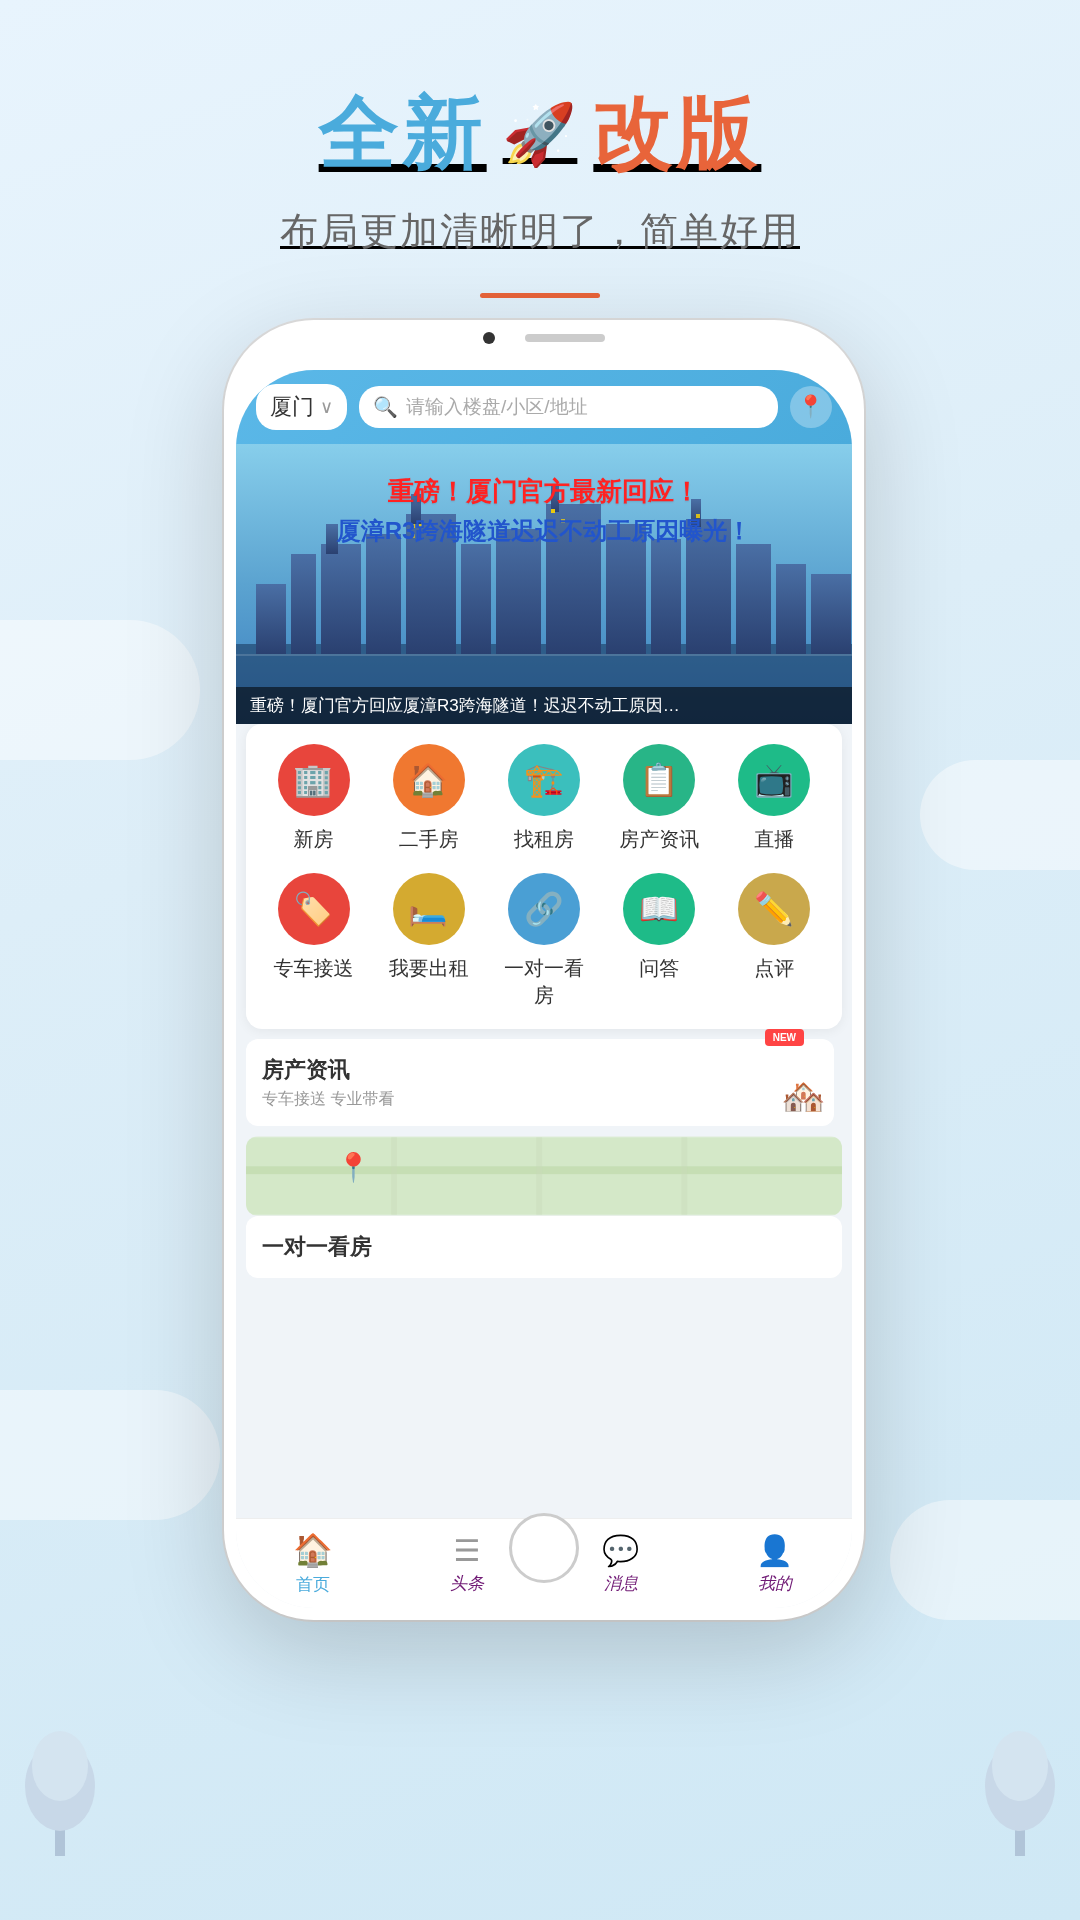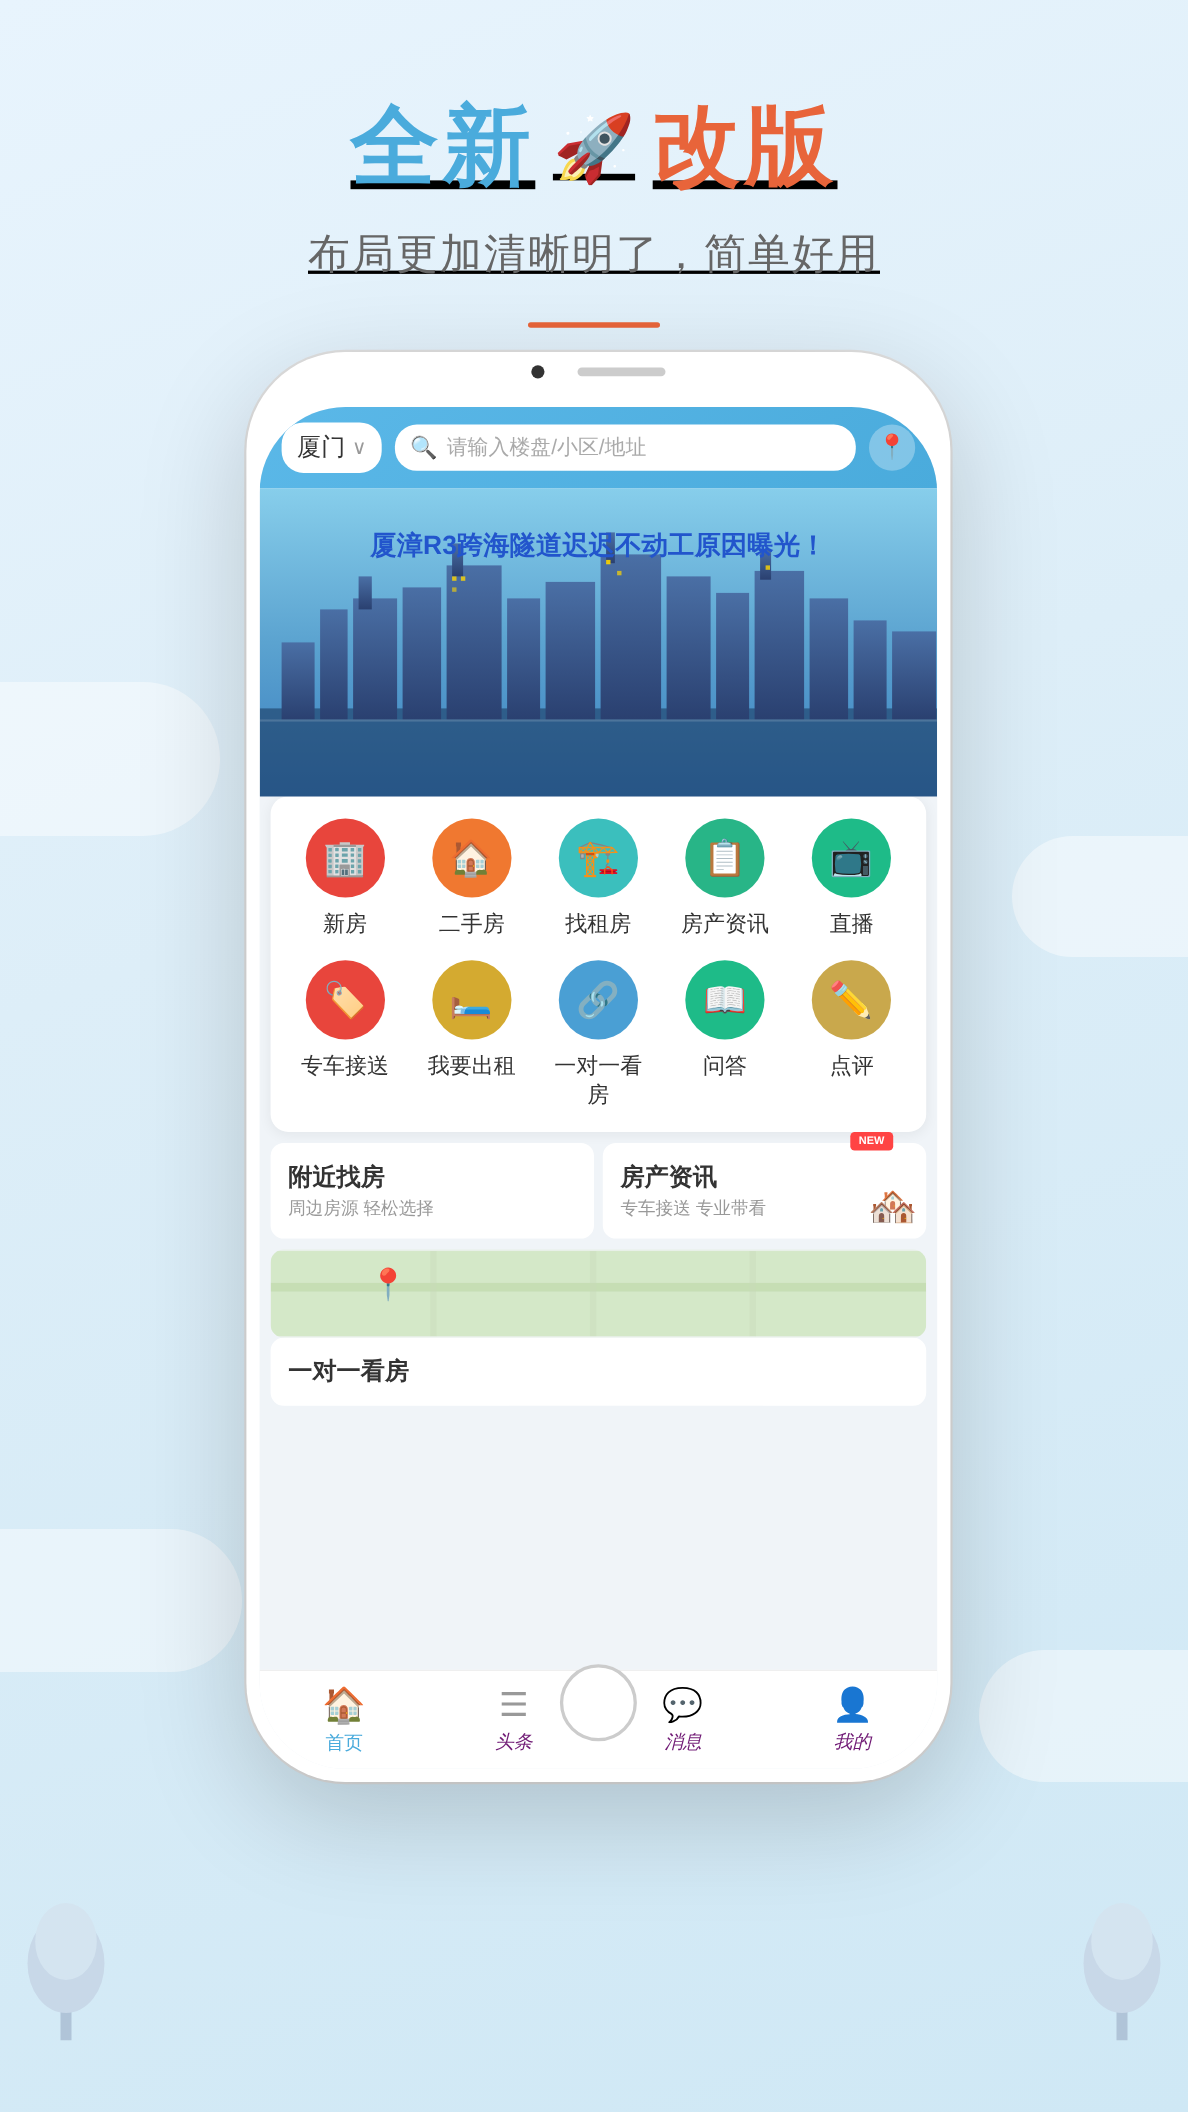--- a/index.html
+++ b/index.html
@@ -455,22 +455,24 @@
             <rect x="175" y="80" width="4" height="4" fill="#FFD700" opacity="0.8"></rect>
             <rect x="183" y="80" width="4" height="4" fill="#FFD700" opacity="0.8"></rect>
             <rect x="175" y="90" width="4" height="4" fill="#FFD700" opacity="0.6"></rect>
             <rect x="315" y="65" width="4" height="4" fill="#FFD700" opacity="0.9"></rect>
             <rect x="325" y="75" width="4" height="4" fill="#FFD700" opacity="0.7"></rect>
             <rect x="460" y="70" width="4" height="4" fill="#FFD700" opacity="0.8"></rect>
 
             <rect x="0" y="210" width="616" height="2" fill="rgba(255,255,255,0.15)"></rect>
           </svg>
           <div class="banner-text-overlay">
+            <div class="banner-title-red">重磅！厦门官方最新回应！</div>
             <div class="banner-title-blue">厦漳R3跨海隧道迟迟不动工原因曝光！</div>
           </div>
+          <div class="banner-bottom-bar">重磅！厦门官方回应厦漳R3跨海隧道！迟迟不动工原因…</div>
         </div>
 
         <div class="menu-grid-card">
 
           <div class="menu-row">
             <div class="menu-item">
               <div class="menu-icon-circle ic-red">
                 <span>🏢</span>
               </div>
               <span class="menu-label">新房</span>
@@ -529,24 +531,20 @@
             <div class="menu-item">
               <div class="menu-icon-circle ic-gold">
                 <span>✏️</span>
               </div>
               <span class="menu-label">点评</span>
             </div>
           </div>
         </div>
 
         <div class="service-row">
-          <div class="service-card">
-            <div class="service-title">附近找房</div>
-            <div class="service-subtitle">周边房源  轻松选择</div>
-          </div>
           <div class="service-card" style="position:relative;">
             <div class="new-badge">NEW</div>
             <div class="service-title">房产资讯</div>
             <div class="service-subtitle">专车接送  专业带看</div>
 
             <div style="position:absolute;right:8px;bottom:8px;font-size:36px;">🏘️</div>
           </div>
         </div>
 
         <div class="map-preview">

